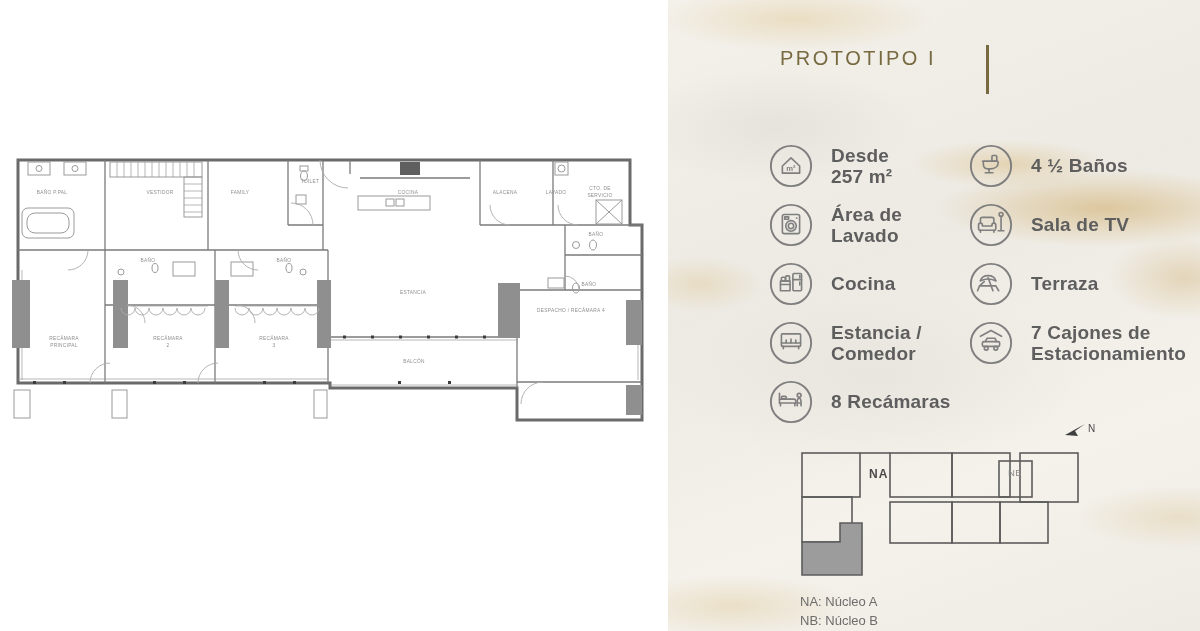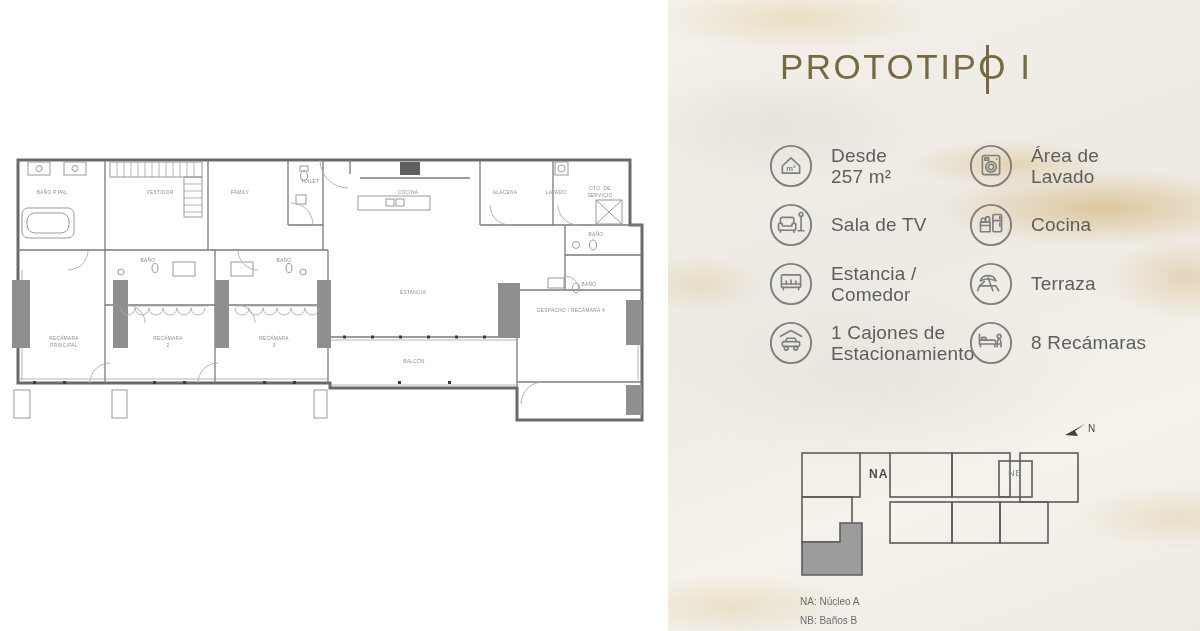--- a/index.html
+++ b/index.html
@@ -31,41 +31,41 @@
       radial-gradient(ellipse 200px 45px at 24% 3%,  rgba(226,204,156,.50), rgba(226,204,156,0) 70%),
       radial-gradient(ellipse 90px 40px  at 6% 45%,  rgba(221,197,147,.40), rgba(221,197,147,0) 70%),
       radial-gradient(ellipse 150px 45px at 96% 82%, rgba(216,192,140,.35), rgba(216,192,140,0) 70%),
       radial-gradient(ellipse 170px 45px at 12% 96%, rgba(219,196,146,.40), rgba(219,196,146,0) 70%),
       radial-gradient(ellipse 300px 130px at 40% 60%, rgba(203,199,191,.22), rgba(203,199,191,0) 70%),
       radial-gradient(ellipse 220px 90px at 20% 20%, rgba(205,202,196,.30), rgba(205,202,196,0) 65%),
       linear-gradient(160deg,#f4f1eb 0%,#edeae3 40%,#f5f2ec 72%,#eeebe4 100%);
   }
   .title{
     position:absolute;left:112px;top:47px;
-    font-size:35px;font-weight:500;color:#776a41;letter-spacing:2.5px;white-space:nowrap;
+    font-size:20px;font-weight:500;color:#776a41;letter-spacing:2.5px;white-space:nowrap;
   }
   .title-bar{position:absolute;left:318px;top:45px;width:3px;height:49px;background:#776a41;}
   .features{
     position:absolute;left:100px;top:136px;
     display:grid;grid-template-columns:200px 232px;grid-auto-rows:59px;
   }
   .feat{display:flex;align-items:center;}
   .fic{width:46px;height:46px;flex:0 0 46px;margin-right:17px;}
   .fic *{fill:none;stroke:#7f7f7f;stroke-width:1.7;stroke-linecap:round;stroke-linejoin:round;}
   .fic .ring{stroke-width:2;}
   .fic text{fill:#7f7f7f;stroke:none;font-weight:bold;font-family:"Liberation Sans",sans-serif;}
   .fic .dot{fill:#7f7f7f;stroke:none;}
-  .flabel{font-size:19px;line-height:21px;color:#5e5e5e;font-weight:400;white-space:pre-line;letter-spacing:.2px;}
+  .flabel{font-size:19px;line-height:21px;color:#5e5e5e;font-weight:700;white-space:pre-line;letter-spacing:.2px;}
   .keyplan-svg{position:absolute;left:127px;top:418px;width:300px;height:167px;}
   .keyplan-svg .unit{fill:none;stroke:#5c5c5c;stroke-width:1.6;}
   .keyplan-svg .hl{fill:#9c9c9c;stroke:#5c5c5c;stroke-width:1.6;}
   .keyplan-svg .na{font-size:12px;font-weight:bold;fill:#4a4a4a;letter-spacing:1px;}
   .keyplan-svg .nb{font-size:9.5px;fill:#8a8a8a;letter-spacing:.5px;}
   .keyplan-svg .north{font-size:10px;fill:#4a4a4a;}
-  .legend{position:absolute;left:132px;top:592px;font-size:10px;line-height:19px;color:#6d6d6d;}
+  .legend{position:absolute;left:132px;top:592px;font-size:13px;line-height:19px;color:#6d6d6d;}
 </style>
 </head>
 <body>
 
 <div class="plan-page">
   <svg class="plan-svg" viewBox="0 0 642 280">
 
     <path class="ext" d="M10,10 H622 V75 H634 V270 H509 V238 H322 V233 H10 Z"></path>
 
     <g class="int">
@@ -220,20 +220,30 @@
     <div class="feat">
       <svg class="fic" viewBox="0 0 48 48">
         <circle class="ring" cx="24" cy="24" r="21"></circle>
         <path d="M15,24 L24,15.5 L33,24 V31.5 H15 Z"></path>
         <text x="24" y="29.5" font-size="8" text-anchor="middle">m²</text>
       </svg>
       <span class="flabel">Desde
 257 m²</span>
     </div>
 
+    <div class="feat">
+      <svg class="fic" viewBox="0 0 48 48">
+        <circle class="ring" cx="24" cy="24" r="21"></circle>
+        <rect x="25" y="13" width="5" height="6" rx="1"></rect>
+        <path d="M15,19 h16"></path>
+        <path d="M16,19 h14 c1,0 1.5,0.5 1.5,1.5 c0,4 -3.5,6.5 -8.5,6.5 h-2.5 c-3,0 -4.5,-2 -4.5,-5 z"></path>
+        <path d="M22,27 v4 M18,31 h8"></path>
+      </svg>
+      <span class="flabel">4 ½ Baños</span>
+    </div>
 
     <div class="feat">
       <svg class="fic" viewBox="0 0 48 48">
         <circle class="ring" cx="24" cy="24" r="21"></circle>
         <rect x="15" y="13" width="18" height="20" rx="2"></rect>
         <circle cx="24" cy="25" r="5.5"></circle>
         <circle cx="24" cy="25" r="2.8"></circle>
         <rect x="17.5" y="15.5" width="4" height="2.5"></rect>
         <circle class="dot" cx="30" cy="16.8" r="1"></circle>
       </svg>
@@ -262,50 +272,50 @@
         <path d="M13,24.5 h10"></path>
         <rect x="26" y="13" width="9" height="18" rx="1"></rect>
         <path d="M26,19.5 h9 M33.2,15 v2.5 M33.2,22 v3"></path>
       </svg>
       <span class="flabel">Cocina</span>
     </div>
 
     <div class="feat">
       <svg class="fic" viewBox="0 0 48 48">
         <circle class="ring" cx="24" cy="24" r="21"></circle>
+        <path d="M13,20.5 C15,13.5 27,13.5 29,20.5"></path>
+        <path d="M13,20.5 Q21,17 29,20.5"></path>
+        <path d="M21,17.5 L26,31"></path>
+        <path d="M12,26 h17 M12,26 l-2,5 M29,26 l3,5 M12,26 l5,-4.5"></path>
+      </svg>
+      <span class="flabel">Terraza</span>
+    </div>
+
+    <div class="feat">
+      <svg class="fic" viewBox="0 0 48 48">
+        <circle class="ring" cx="24" cy="24" r="21"></circle>
         <rect x="14" y="14.5" width="20" height="13" rx="1"></rect>
         <path d="M14,24 h20"></path>
         <path d="M19,24 v-3 M24,24 v-4 M29,24 v-3"></path>
         <path d="M16,27.5 v2.5 M32,27.5 v2.5"></path>
       </svg>
       <span class="flabel">Estancia /
 Comedor</span>
-    </div>
-
-    <div class="feat">
-      <svg class="fic" viewBox="0 0 48 48">
-        <circle class="ring" cx="24" cy="24" r="21"></circle>
-        <path d="M13,20.5 C15,13.5 27,13.5 29,20.5"></path>
-        <path d="M13,20.5 Q21,17 29,20.5"></path>
-        <path d="M21,17.5 L26,31"></path>
-        <path d="M12,26 h17 M12,26 l-2,5 M29,26 l3,5 M12,26 l5,-4.5"></path>
-      </svg>
-      <span class="flabel">Terraza</span>
     </div>
 
     <div class="feat">
       <svg class="fic" viewBox="0 0 48 48">
         <circle class="ring" cx="24" cy="24" r="21"></circle>
         <path d="M13,17 L24,11 L35,17"></path>
         <path d="M18,22.5 l2,-3.5 h8 l2,3.5"></path>
         <rect x="15" y="22.5" width="18" height="5" rx="1.5"></rect>
         <circle cx="19" cy="29.5" r="2"></circle>
         <circle cx="29" cy="29.5" r="2"></circle>
       </svg>
-      <span class="flabel">1 Cajones de
+      <span class="flabel">7 Cajones de
 Estacionamiento</span>
     </div>
 
     <div class="feat">
       <svg class="fic" viewBox="0 0 48 48">
         <circle class="ring" cx="24" cy="24" r="21"></circle>
         <path d="M12,15 V25"></path>
         <path d="M12,21 h15 a2,2 0 0 1 2,2 v2"></path>
         <rect x="14" y="18" width="5" height="2.5" rx="1"></rect>
         <path d="M12,25 h17 M13,25 v3 M28,25 v3"></path>
@@ -333,16 +343,16 @@
       <rect class="unit" x="205" y="84" width="48" height="41"></rect>
       <path class="unit" d="M65,35 H95"></path>
       <polygon class="hl" points="7,124 7,157 67,157 67,105 45,105 45,124"></polygon>
     </g>
     <text class="na" x="74" y="60">NA</text>
     <text class="nb" x="213" y="58">NB</text>
   </svg>
 
   <div class="legend">
     <div>NA: Núcleo A</div>
-    <div>NB: Baños B</div>
+    <div>NB: Núcleo B</div>
   </div>
 
 </div>
 
 </body></html>

